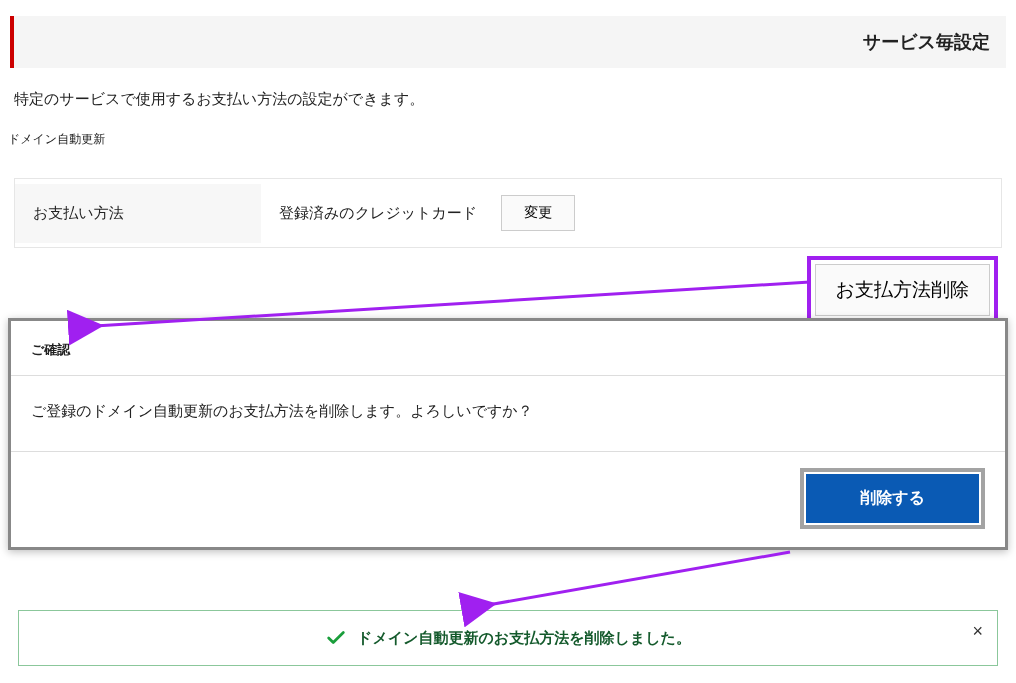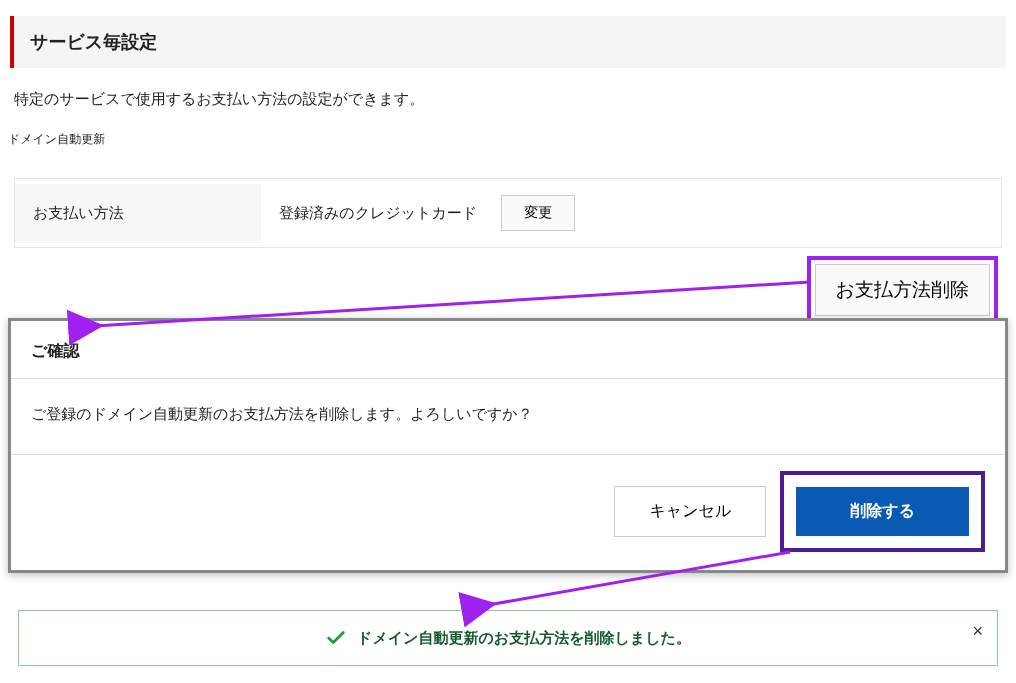--- a/index.html
+++ b/index.html
@@ -7,20 +7,21 @@
   body { position: relative; }
 
   
   .section-title {
     margin: 16px 10px 0 10px;
     background: #f5f5f5;
     border-left: 4px solid #c00;
     padding: 14px 16px;
     font-size: 18px;
     font-weight: 700;
+    text-align: right;
   }
 
   
   .desc {
     margin: 22px 14px 0 14px;
     font-size: 15px;
   }
 
   
   .sub-heading {
@@ -80,21 +81,21 @@
     position: absolute;
     top: 318px;
     left: 8px;
     right: 8px;
     border: 3px solid #888;
     box-shadow: 0 2px 8px rgba(0,0,0,.25);
     background: #fff;
   }
   .confirm-header {
     padding: 20px 20px 16px 20px;
-    font-size: 16px;
+    font-size: 13px;
     font-weight: 700;
     border-bottom: 1px solid #ddd;
   }
   .confirm-body {
     padding: 26px 20px 30px 20px;
     font-size: 15px;
     border-bottom: 1px solid #ddd;
   }
   .confirm-footer {
     padding: 16px 20px 18px 20px;
@@ -104,23 +105,23 @@
     align-items: center;
   }
   .btn-cancel {
     border: 1px solid #ccc;
     background: #fff;
     padding: 14px 34px;
     font-size: 16px;
     cursor: pointer;
   }
   .btn-primary-wrap {
-    border: 4px solid #4c1d95;
+    border: 4px solid #a3a3a3;
     display: inline-block;
-    padding: 12px;
+    padding: 2px;
   }
   .btn-primary {
     border: none;
     background: #0a5ab4;
     color: #fff;
     padding: 14px 54px;
     font-size: 16px;
     font-weight: 700;
     cursor: pointer;
   }
@@ -190,21 +191,20 @@
 <div class="delete-wrap">
   <div class="delete-highlight">
     <button class="btn-delete">お支払方法削除</button>
   </div>
 </div>
 
 <div class="confirm-dialog">
   <div class="confirm-header">ご確認</div>
   <div class="confirm-body">ご登録のドメイン自動更新のお支払方法を削除します。よろしいですか？</div>
   <div class="confirm-footer">
-    <button class="btn-cancel">キャンセル</button>
     <span class="btn-primary-wrap">
       <button class="btn-primary">削除する</button>
     </span>
   </div>
 </div>
 
 <div class="success-banner">
   <span class="success-check">
     <svg width="22" height="22" viewBox="0 0 24 24">
         <path fill="none" stroke="#1a9e3b" stroke-width="3" stroke-linecap="round" stroke-linejoin="round" d="M4 12l5 5L20 6"></path>

